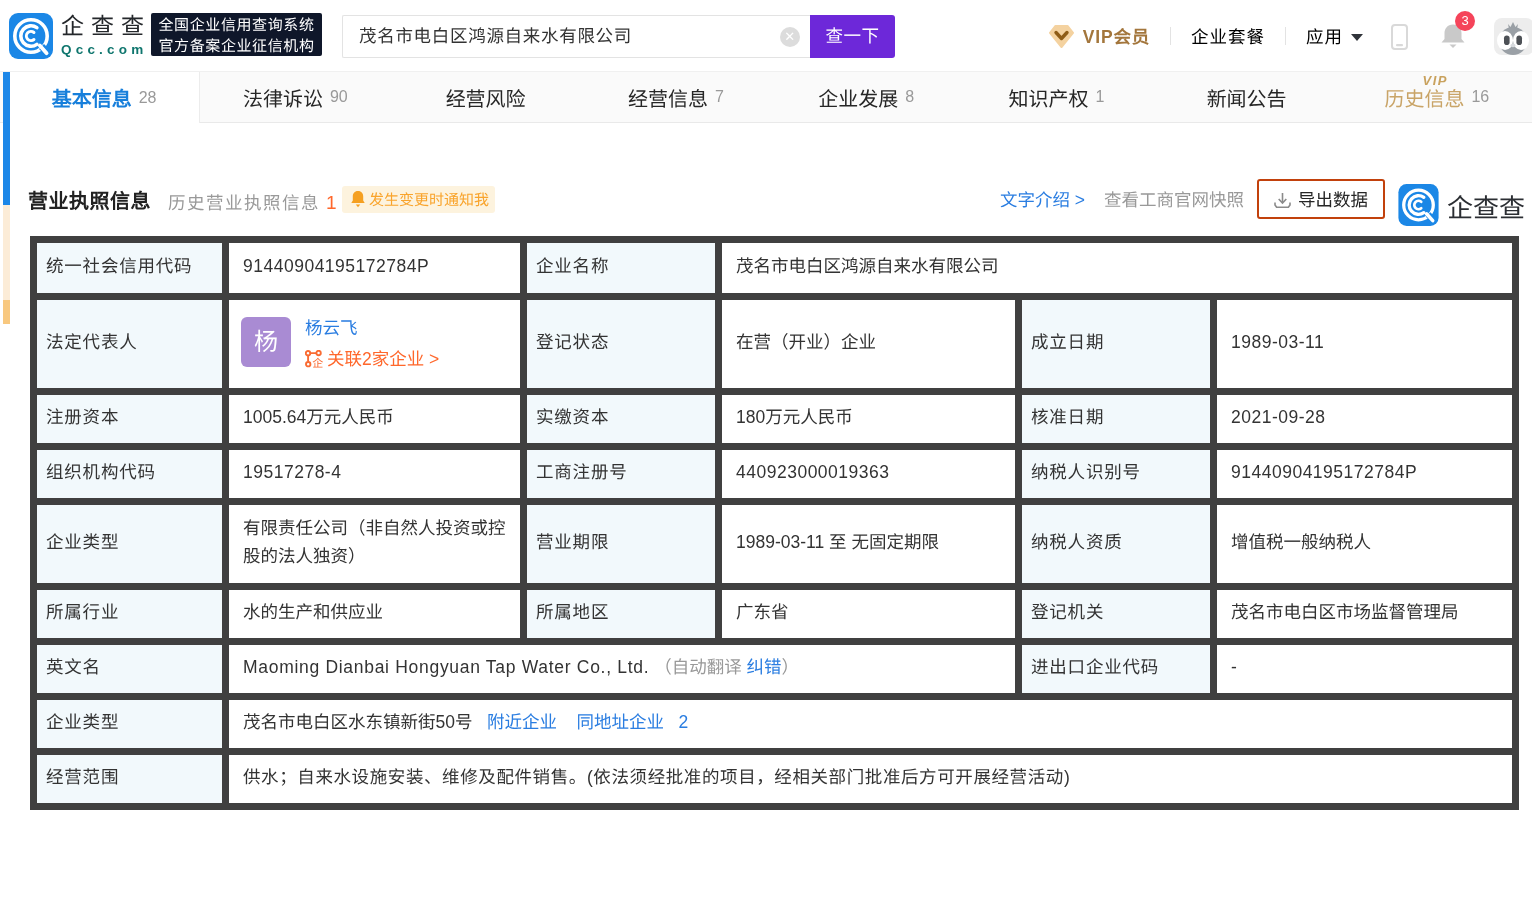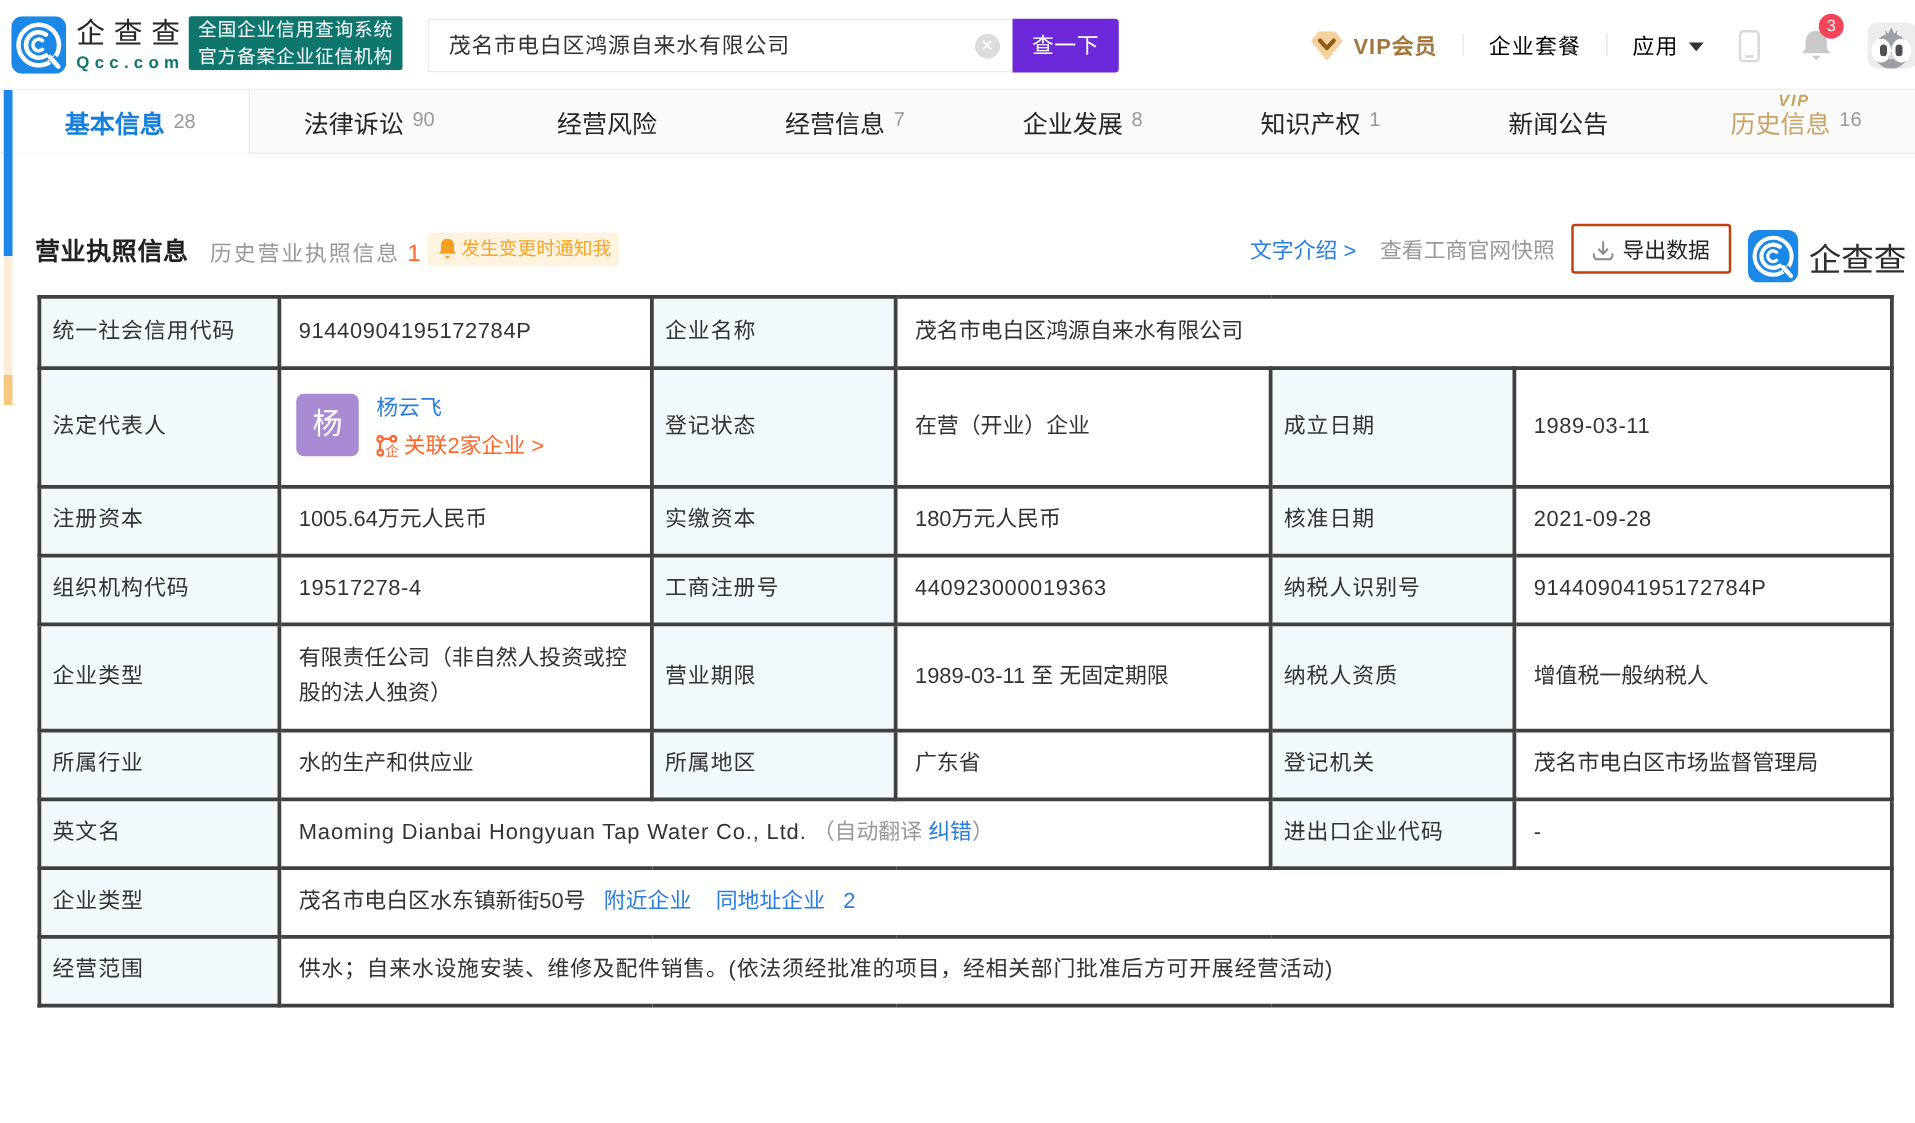--- a/index.html
+++ b/index.html
@@ -5,21 +5,21 @@
 * { margin:0; padding:0; box-sizing:border-box; }
 html,body { width:1532px; height:898px; overflow:hidden; background:#fff;
   font-family:"Liberation Sans",sans-serif; color:#333; }
 
 #header { position:relative; width:1532px; height:71px; background:#fff; }
 #logoicon { position:absolute; left:9px; top:13px; }
 #logotxt { position:absolute; left:61px; top:13px; width:85px; }
 #logotxt .cn { font-size:23px; line-height:25px; color:#24272b; letter-spacing:7px; white-space:nowrap; font-weight:500; margin-top:1px;}
 #logotxt .en { font-size:13.5px; line-height:13px; font-weight:bold; color:#0f766e; letter-spacing:4.2px; margin-top:4px;}
 #redbadge { position:absolute; left:151px; top:13px; width:171px; height:43px;
-  background:#0f766e; color:#fff; border-radius:2px; font-size:15px; line-height:21px;
+  background:#0f172a; color:#fff; border-radius:2px; font-size:15px; line-height:21px;
   text-align:center; padding-top:1px; letter-spacing:0.6px; white-space:nowrap;}
 #searchwrap { position:absolute; left:342px; top:15px; height:43px; display:flex; }
 #searchbox { width:468px; height:43px; border:1px solid #e3e3e3; border-right:none;
   border-radius:2px 0 0 2px; font-size:17.5px; color:#333; line-height:41px; padding-left:16px; position:relative; letter-spacing:0.7px;}
 #clearx { position:absolute; right:10px; top:11px; width:20px; height:20px; border-radius:50%;
   background:#dcdcdc; color:#fff; text-align:center; line-height:20px; font-size:13px;}
 #searchbtn { width:85px; height:43px; background:#6d28d9; color:#fff; font-size:17.5px;
   text-align:center; line-height:43px; border-radius:0 3px 3px 0; letter-spacing:0.5px;}
 #hright { position:absolute; right:0; top:0; height:71px; display:flex; align-items:center; }
 .vip-txt { color:#a3763c; font-weight:bold; font-size:17.5px; margin-left:9px; letter-spacing:0.8px;}
@@ -50,21 +50,21 @@
 #notify svg { position:absolute; left:9px; top:5px; }
 #txtintro { position:absolute; left:1000px; top:7px; font-size:17.5px; color:#2a7de1;}
 #snapshot { position:absolute; left:1104px; top:7px; font-size:17.5px; color:#999;}
 #exportbtn { position:absolute; left:1257px; top:0; width:128px; height:40px; border:2px solid #c2410c;
   border-radius:3px; font-size:17.5px; color:#262626; text-align:center; line-height:38px;}
 #wmark { position:absolute; left:1398px; top:5px; display:flex; align-items:center;}
 #wmark .t { font-size:26px; color:#2b2e33; margin-left:8px; letter-spacing:0; font-weight:500;}
 
 #tbl { position:absolute; left:30px; top:236px; width:1482px; border-collapse:collapse; table-layout:fixed;
   font-size:17.5px; color:#333; }
-#tbl td { border:3px solid #404040; vertical-align:middle; line-height:1.2; padding-bottom:4px; }
+#tbl td { border:7px solid #404040; vertical-align:middle; line-height:1.2; padding-bottom:4px; }
 #tbl td.l { background:#f2f9fc; padding-left:9px; letter-spacing:0.8px; }
 #tbl td.v { background:#fff; padding-left:14px; padding-right:8px; }
 a.bl { color:#2a7de1; text-decoration:none; }
 .num { letter-spacing:0.5px; }
 a.or { color:#ff672b; text-decoration:none; }
 .r7 td { padding-top:9px; }
 .gray { color:#999; }
 .avatar { display:inline-block; width:50px; height:50px; background:#a98bd3; border-radius:6px;
   color:#fff; font-size:24px; text-align:center; line-height:50px; vertical-align:middle;}
 </style>

